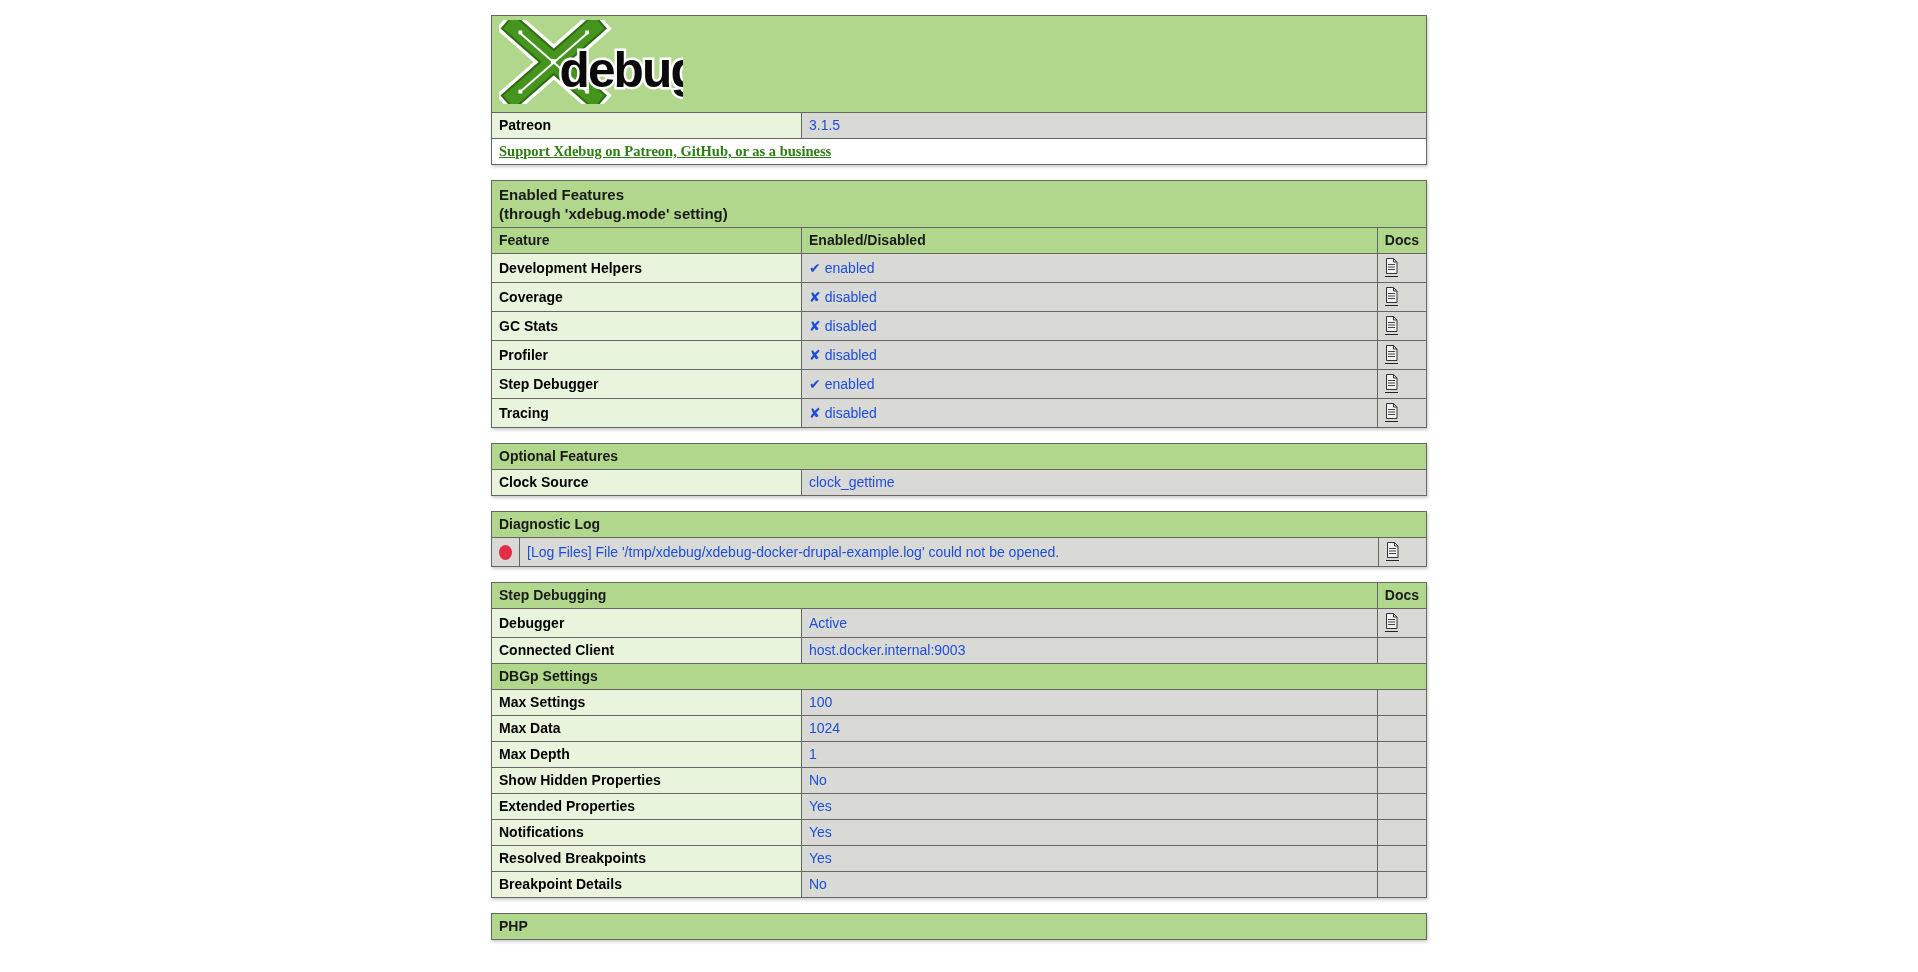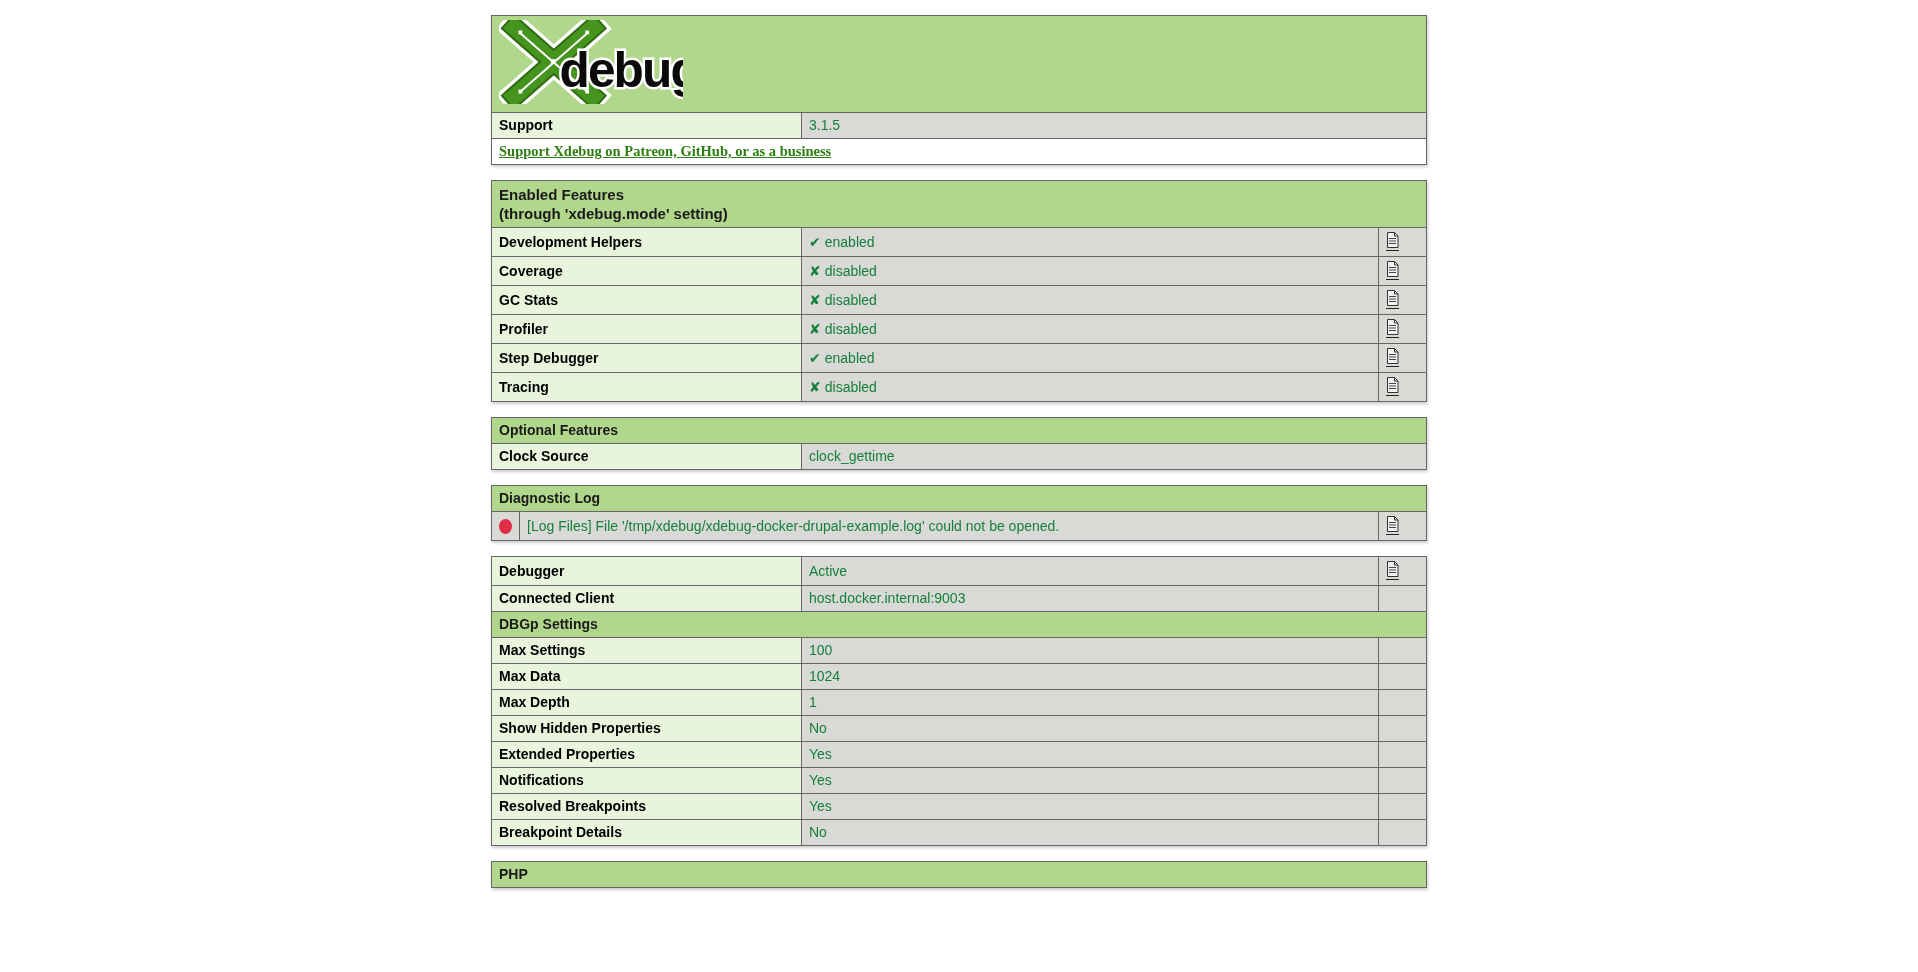--- a/index.html
+++ b/index.html
@@ -35,21 +35,21 @@
     color: #1a1a1a;
   }
   .title-line  { font-size: 15px; font-weight: bold; line-height: 19px; }
   td.e {
     background: #e9f4dc;
     font-weight: bold;
     color: #000;
   }
   td.v {
     background: #d9d9d6;
-    color: #15803d;
+    color: #1d4ed8;
     margin-left: 8px;
   }
   td.docs-cell { background: #d9d9d6; text-align: center; padding: 4px 2px; }
   td.icon-cell { background: #d9d9d6; text-align: center; padding: 4px 5px; }
   col.c-label { width: 310px; }
   col.c-docs  { width: 48px; }
   col.c-err   { width: 28px; }
 
   .logo-cell { background: #b1d78c; padding: 7px 10px; }
   .support-row td { background: #fff; text-align: center; padding: 5px; }
@@ -107,21 +107,21 @@
           <rect x="89" y="73" width="4" height="4" fill="#ffffff"></rect>
           <rect x="89" y="11" width="4" height="4" fill="#ffffff"></rect>
           <rect x="19" y="73" width="4" height="4" fill="#ffffff"></rect>
           <rect x="53" y="41" width="5" height="5" fill="#ffffff"></rect>
 
           <text x="62" y="70" font-family="Liberation Sans, sans-serif" font-size="52" font-weight="bold" fill="#0a0a0a" stroke="#ffffff" stroke-width="5" paint-order="stroke" letter-spacing="-2">debug</text>
         </svg>
       </th>
     </tr>
     <tr>
-      <td class="e">Support</td>
+      <td class="e">Patreon</td>
       <td class="v">3.1.5</td>
     </tr>
     <tr class="support-row">
       <td colspan="2">
         <a class="support-link">Support Xdebug on Patreon, GitHub, or as a business</a>
       </td>
     </tr>
   </tbody>
     </table>
 
@@ -131,20 +131,25 @@
         <col>
         <col class="c-docs">
       </colgroup>
     <tbody>
         <tr>
       <th class="h" colspan="3">
         <div class="title-line">Enabled Features</div>
         <div class="title-line">(through 'xdebug.mode' setting)</div>
       </th>
     </tr>
+    <tr>
+      <th class="h">Feature</th>
+      <th class="h">Enabled/Disabled</th>
+      <th class="h">Docs</th>
+    </tr>
 
     <tr>
       <td class="e">Development Helpers</td>
       <td class="v"><span class="mark">✔</span><span>enabled</span></td>
       <td class="docs-cell"><a class="doc-link"><svg width="13" height="16" viewBox="0 0 13 16">
                 <path d="M1.5 0.5 h7 l3.5 3.5 v11.5 h-10.5 z" fill="#f2f2f2" stroke="#333" stroke-width="1"></path>
                 <path d="M8.5 0.5 v3.5 h3.5" fill="none" stroke="#333" stroke-width="1"></path>
                 <line x1="3" y1="6.5" x2="10" y2="6.5" stroke="#444"></line>
                 <line x1="3" y1="9" x2="10" y2="9" stroke="#444"></line>
                 <line x1="3" y1="11.5" x2="10" y2="11.5" stroke="#444"></line>
@@ -248,20 +253,24 @@
   </tbody>
     </table>
 
   <table class="xdebug">
     <colgroup>
         <col class="c-label">
         <col>
         <col class="c-docs">
       </colgroup>
     <tbody>
+        <tr>
+      <th class="h title-line" colspan="2">Step Debugging</th>
+      <th class="h">Docs</th>
+    </tr>
     <tr>
       <td class="e">Debugger</td>
       <td class="v">Active</td>
       <td class="docs-cell"><a class="doc-link"><svg width="13" height="16" viewBox="0 0 13 16">
                 <path d="M1.5 0.5 h7 l3.5 3.5 v11.5 h-10.5 z" fill="#f2f2f2" stroke="#333" stroke-width="1"></path>
                 <path d="M8.5 0.5 v3.5 h3.5" fill="none" stroke="#333" stroke-width="1"></path>
                 <line x1="3" y1="6.5" x2="10" y2="6.5" stroke="#444"></line>
                 <line x1="3" y1="9" x2="10" y2="9" stroke="#444"></line>
                 <line x1="3" y1="11.5" x2="10" y2="11.5" stroke="#444"></line>
               </svg></a></td>

